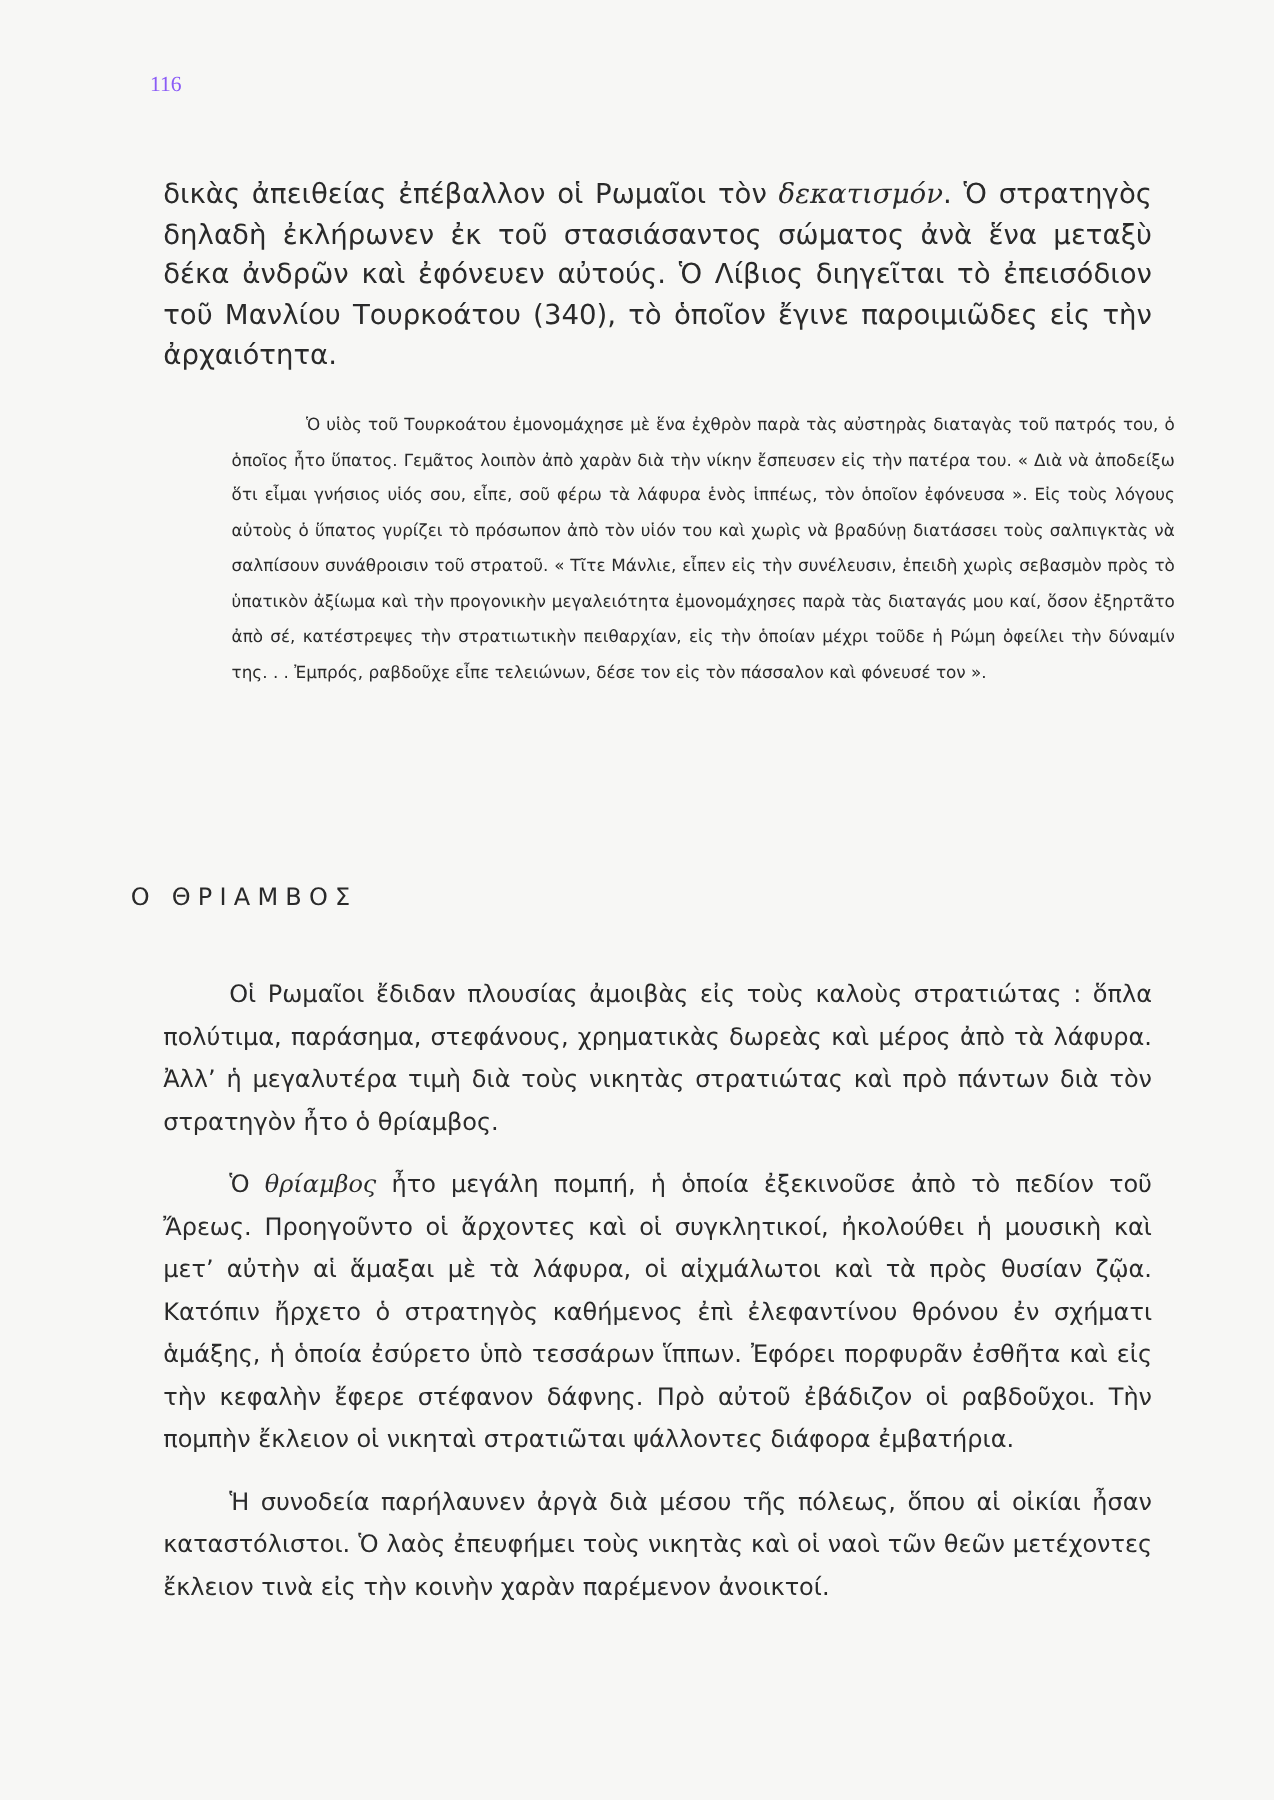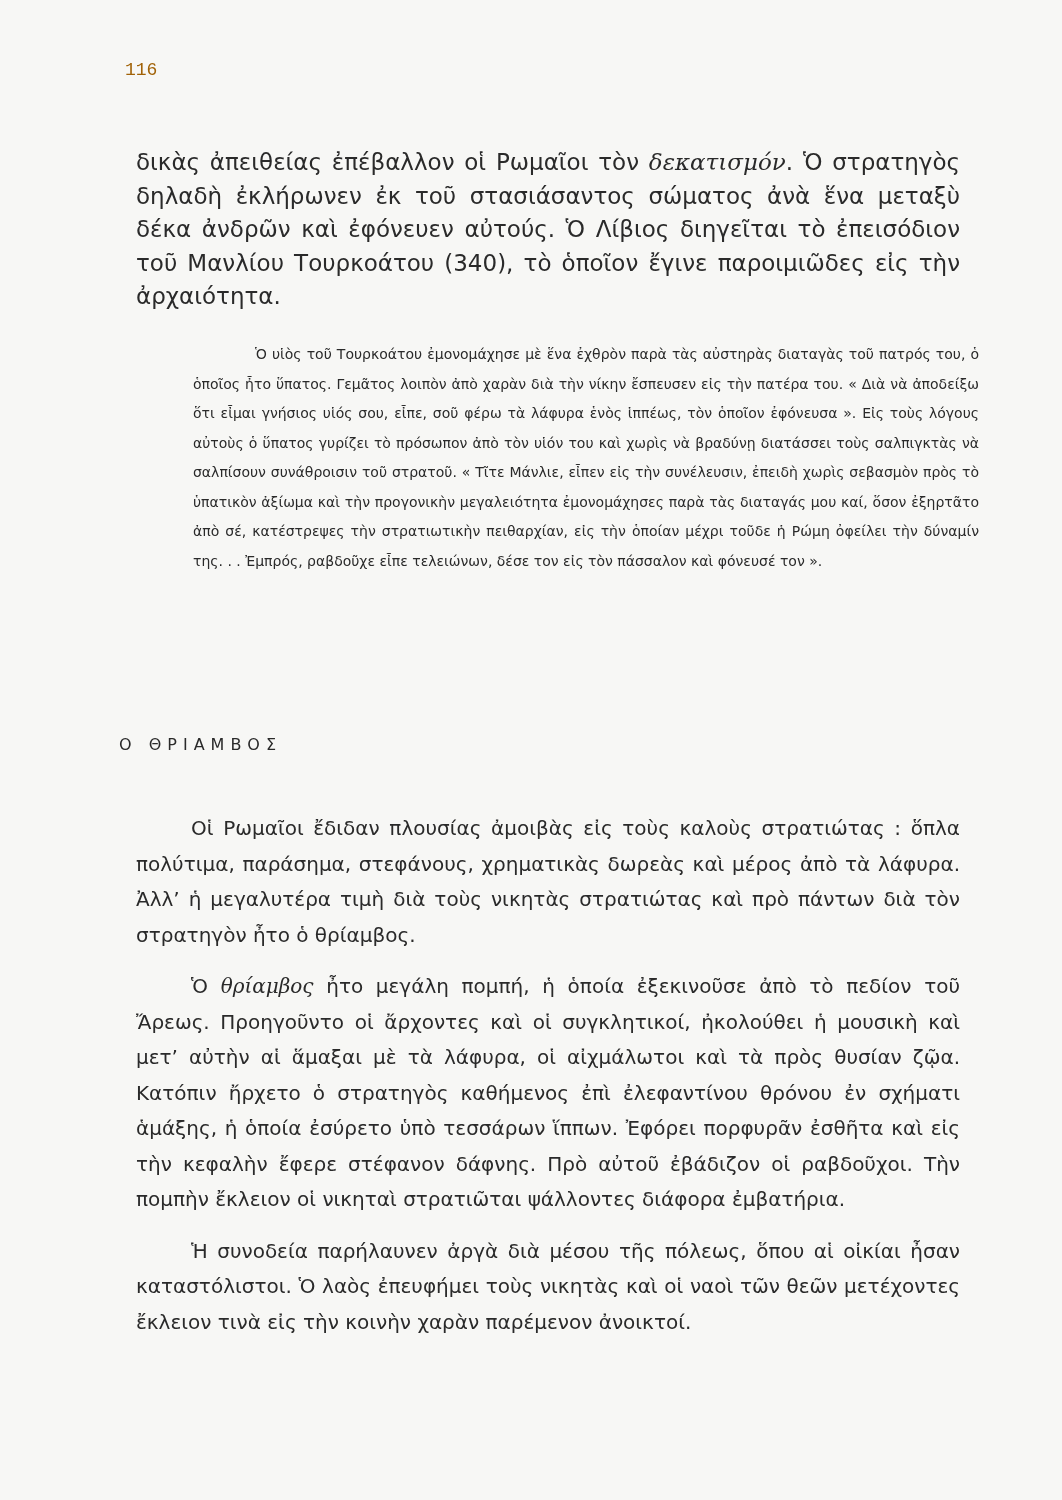--- a/index.html
+++ b/index.html
@@ -12,23 +12,23 @@
       height: 1500px;
       position: relative;
       overflow: hidden;
       color: #2a2a2a;
       font-family: "DejaVu Sans", "Liberation Sans", sans-serif;
     }
     .page-number {
       position: absolute;
       left: 125px;
       top: 60px;
-      font-family: Liberation Mono, monospace;
+      font-family: Liberation Serif, serif;
       font-size: 18px;
-      color: #a16207;
+      color: #8b5cf6;
     }
     .block {
       position: absolute;
       left: 120px;
       width: 856px;
       text-align: justify;
     }
     .p1 {
       top: 130px;
       font-size: 23px;
@@ -39,23 +39,23 @@
       left: 193px;
       width: 786px;
       top: 340px;
       font-size: 14px;
       line-height: 29.5px;
       text-align: justify;
     }
     .quote .indent { display: inline-block; width: 62px; }
     .heading {
       position: absolute;
-      left: 119px;
+      left: 109px;
       top: 735px;
-      font-size: 16px;
+      font-size: 20px;
       letter-spacing: 6px;
     }
     .p2 {
       top: 795px;
       font-size: 20px;
       line-height: 35.5px;
     }
     .p2 p, .p1 p { margin: 16px; }
     .indent1 { display: inline-block; width: 55px; }
     em.ital {

